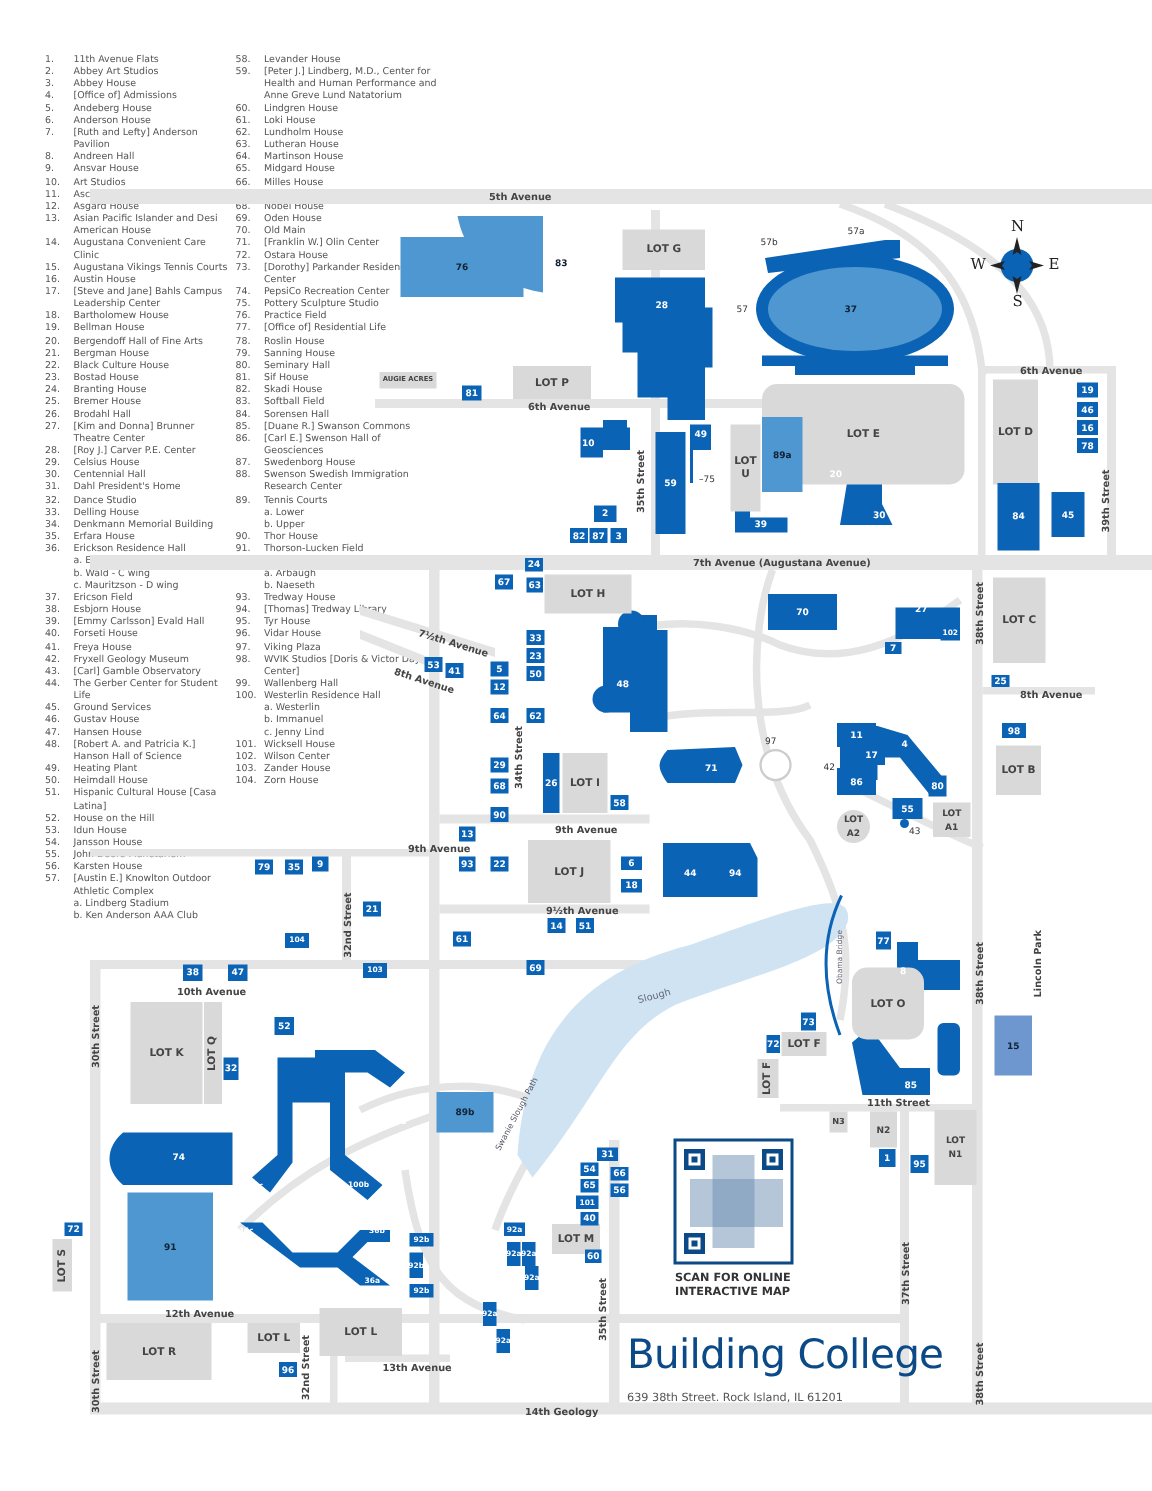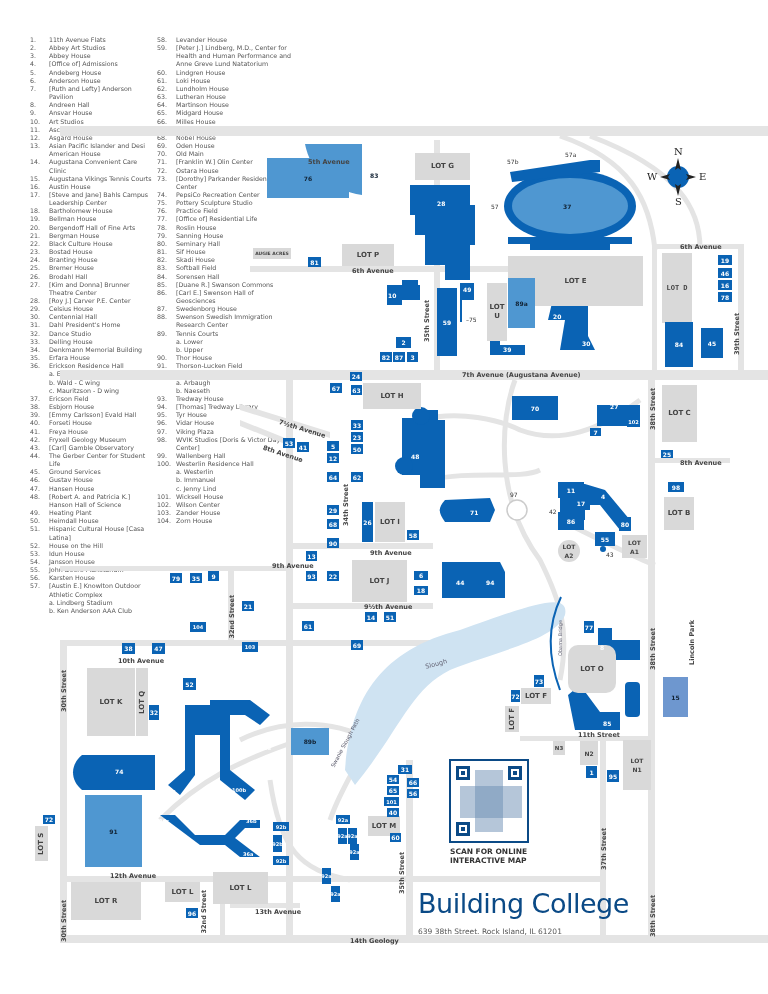--- a/index.html
+++ b/index.html
@@ -550,22 +550,22 @@
     </g>
   <g fill="#6b8db3">
       <rect x="475" y="770" width="28" height="62" opacity="0.5"></rect>
       <rect x="460" y="786" width="62" height="32" opacity="0.5"></rect>
     </g>
 </svg>
 
 <div class="lot" style="left:415px;top:153px;width:55px;height:27px;">LOT G</div>
 <div class="lot" style="left:342px;top:244px;width:52px;height:22px;">LOT P</div>
 <div class="lot" style="left:487px;top:283px;width:20px;height:58px;">LOT U</div>
-<div class="lot" style="left:508px;top:256px;width:135px;height:50px;">LOT E</div>
-<div class="lot" style="left:662px;top:253px;width:30px;height:70px;font-family:Liberation Mono, monospace;">LOT D</div>
+<div class="lot" style="left:508px;top:256px;width:135px;height:67px;border-radius:10px;">LOT E</div>
+<div class="lot" style="left:662px;top:253px;width:30px;height:70px;">LOT D</div>
 <div class="lot" style="left:363px;top:383px;width:58px;height:26px;">LOT H</div>
 <div class="lot" style="left:662px;top:385px;width:35px;height:57px;">LOT C</div>
 <div class="lot" style="left:664px;top:497px;width:30px;height:33px;">LOT B</div>
 <div class="lot" style="left:375px;top:502px;width:30px;height:40px;">LOT I</div>
 <div class="lot" style="left:352px;top:560px;width:55px;height:42px;">LOT J</div>
 <div class="lot" style="left:622px;top:535px;width:21px;height:23px;font-size:6px;padding:0 2px;">LOT A1</div>
 <div class="lot" style="left:558px;top:540px;width:22px;height:22px;border-radius:50%;font-size:6px;">LOT A2</div>
 <div class="lot" style="left:87px;top:668px;width:48px;height:68px;">LOT K</div>
 <div class="lot vert" style="left:136px;top:668px;width:12px;height:68px;">LOT Q</div>
 <div class="lot" style="left:568px;top:645px;width:48px;height:48px;border-radius:10px;">LOT O</div>
@@ -697,21 +697,21 @@
     <div class="bl" style="left: 348px; top: 828px; width: 9px; height: 16px; font-size: 5px;">92a</div>
     <div class="bl" style="left: 350px; top: 844px; width: 9px; height: 16px; font-size: 5px;">92a</div>
     <div class="bl" style="left: 322px; top: 868px; width: 9px; height: 16px; font-size: 5px;">92a</div>
     <div class="bl" style="left: 331px; top: 886px; width: 9px; height: 16px; font-size: 5px;">92a</div>
     <div class="bl" style="left: 586px; top: 766px; width: 11px; height: 12px;">1</div>
     <div class="bl" style="left: 607px; top: 770px; width: 12px; height: 12px;">95</div>
     <div class="bl" style="left: 43px; top: 815px; width: 12px; height: 9px;">72</div>
     <div class="bl" style="left: 186px; top: 908px; width: 12px; height: 10px;">96</div>
   </div>
 
-<div class="road-lbl" style="left:308px;top:127px;margin-top:31px;">5th Avenue</div>
+<div class="road-lbl" style="left:326px;top:127px;">5th Avenue</div>
 <div class="road-lbl" style="left:352px;top:267px;">6th Avenue</div>
 <div class="road-lbl" style="left:680px;top:243px;">6th Avenue</div>
 <div class="road-lbl" style="left:462px;top:371px;">7th Avenue (Augustana Avenue)</div>
 <div class="road-lbl" style="left:278px;top:425px;transform:rotate(17deg);">7½th Avenue</div>
 <div class="road-lbl" style="left:262px;top:450px;transform:rotate(18deg);">8th Avenue</div>
 <div class="road-lbl" style="left:680px;top:459px;">8th Avenue</div>
 <div class="road-lbl" style="left:370px;top:549px;">9th Avenue</div>
 <div class="road-lbl" style="left:272px;top:562px;">9th Avenue</div>
 <div class="road-lbl" style="left:364px;top:603px;">9½th Avenue</div>
 <div class="road-lbl" style="left:118px;top:657px;">10th Avenue</div>

